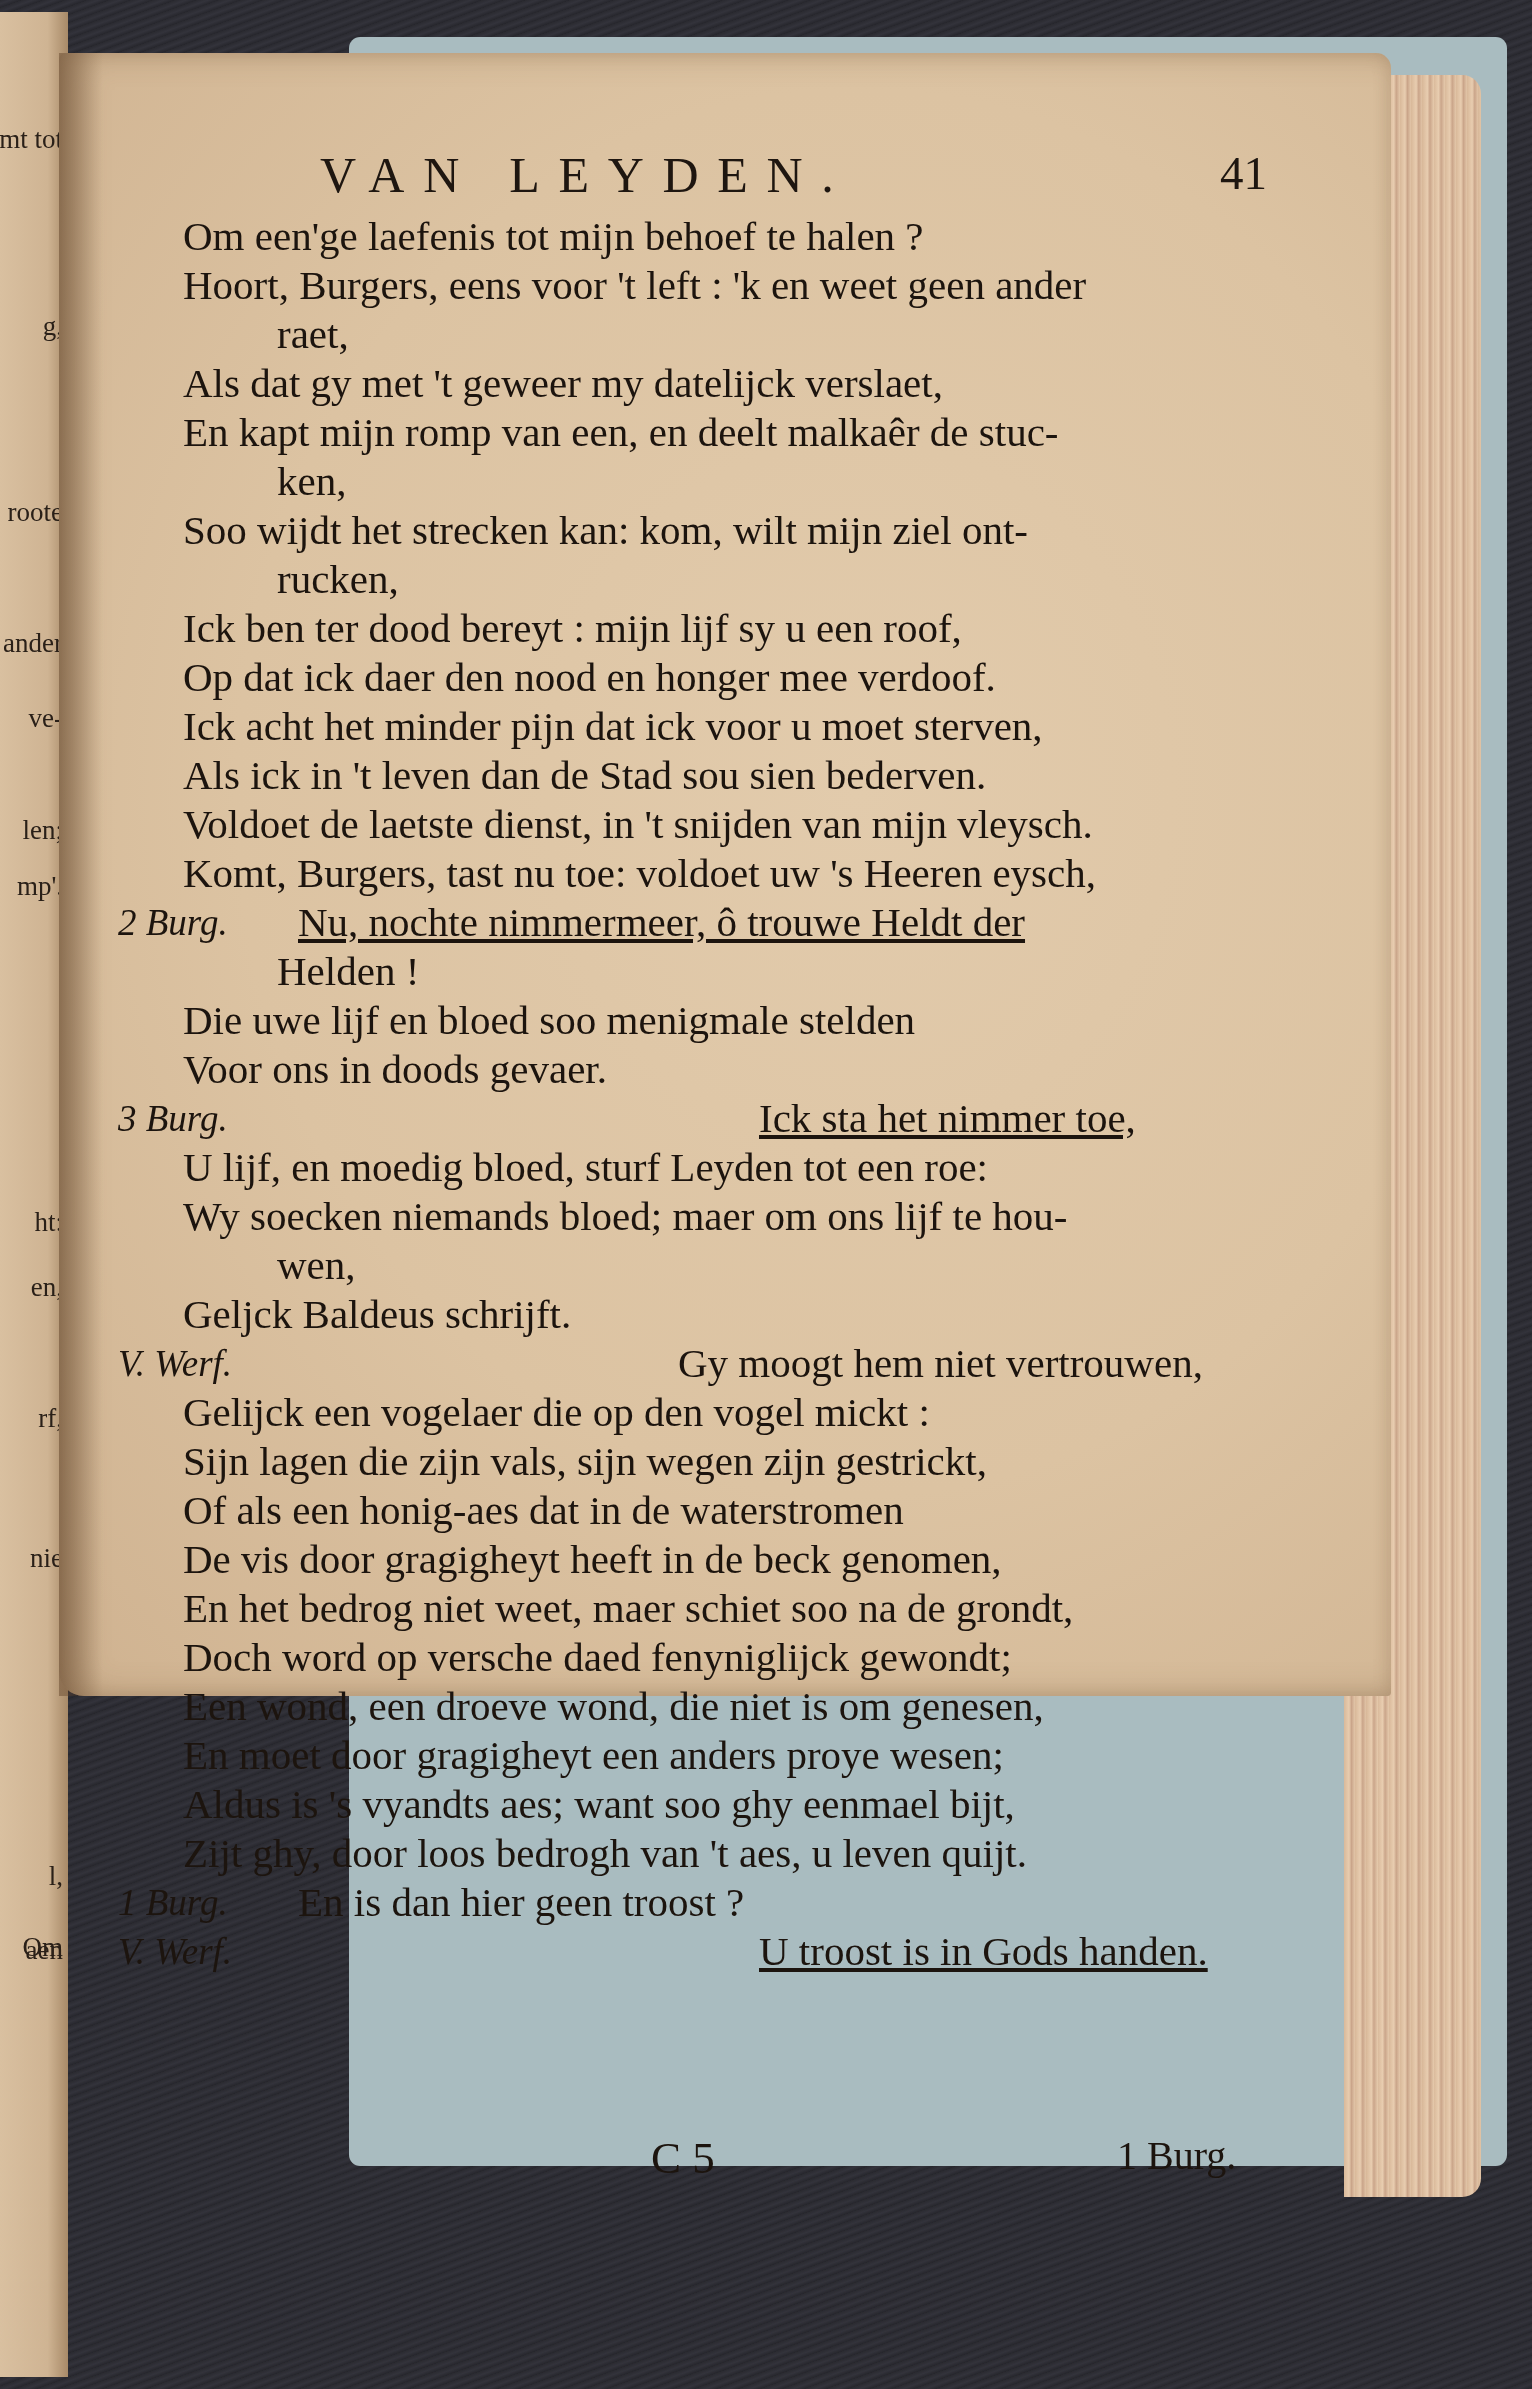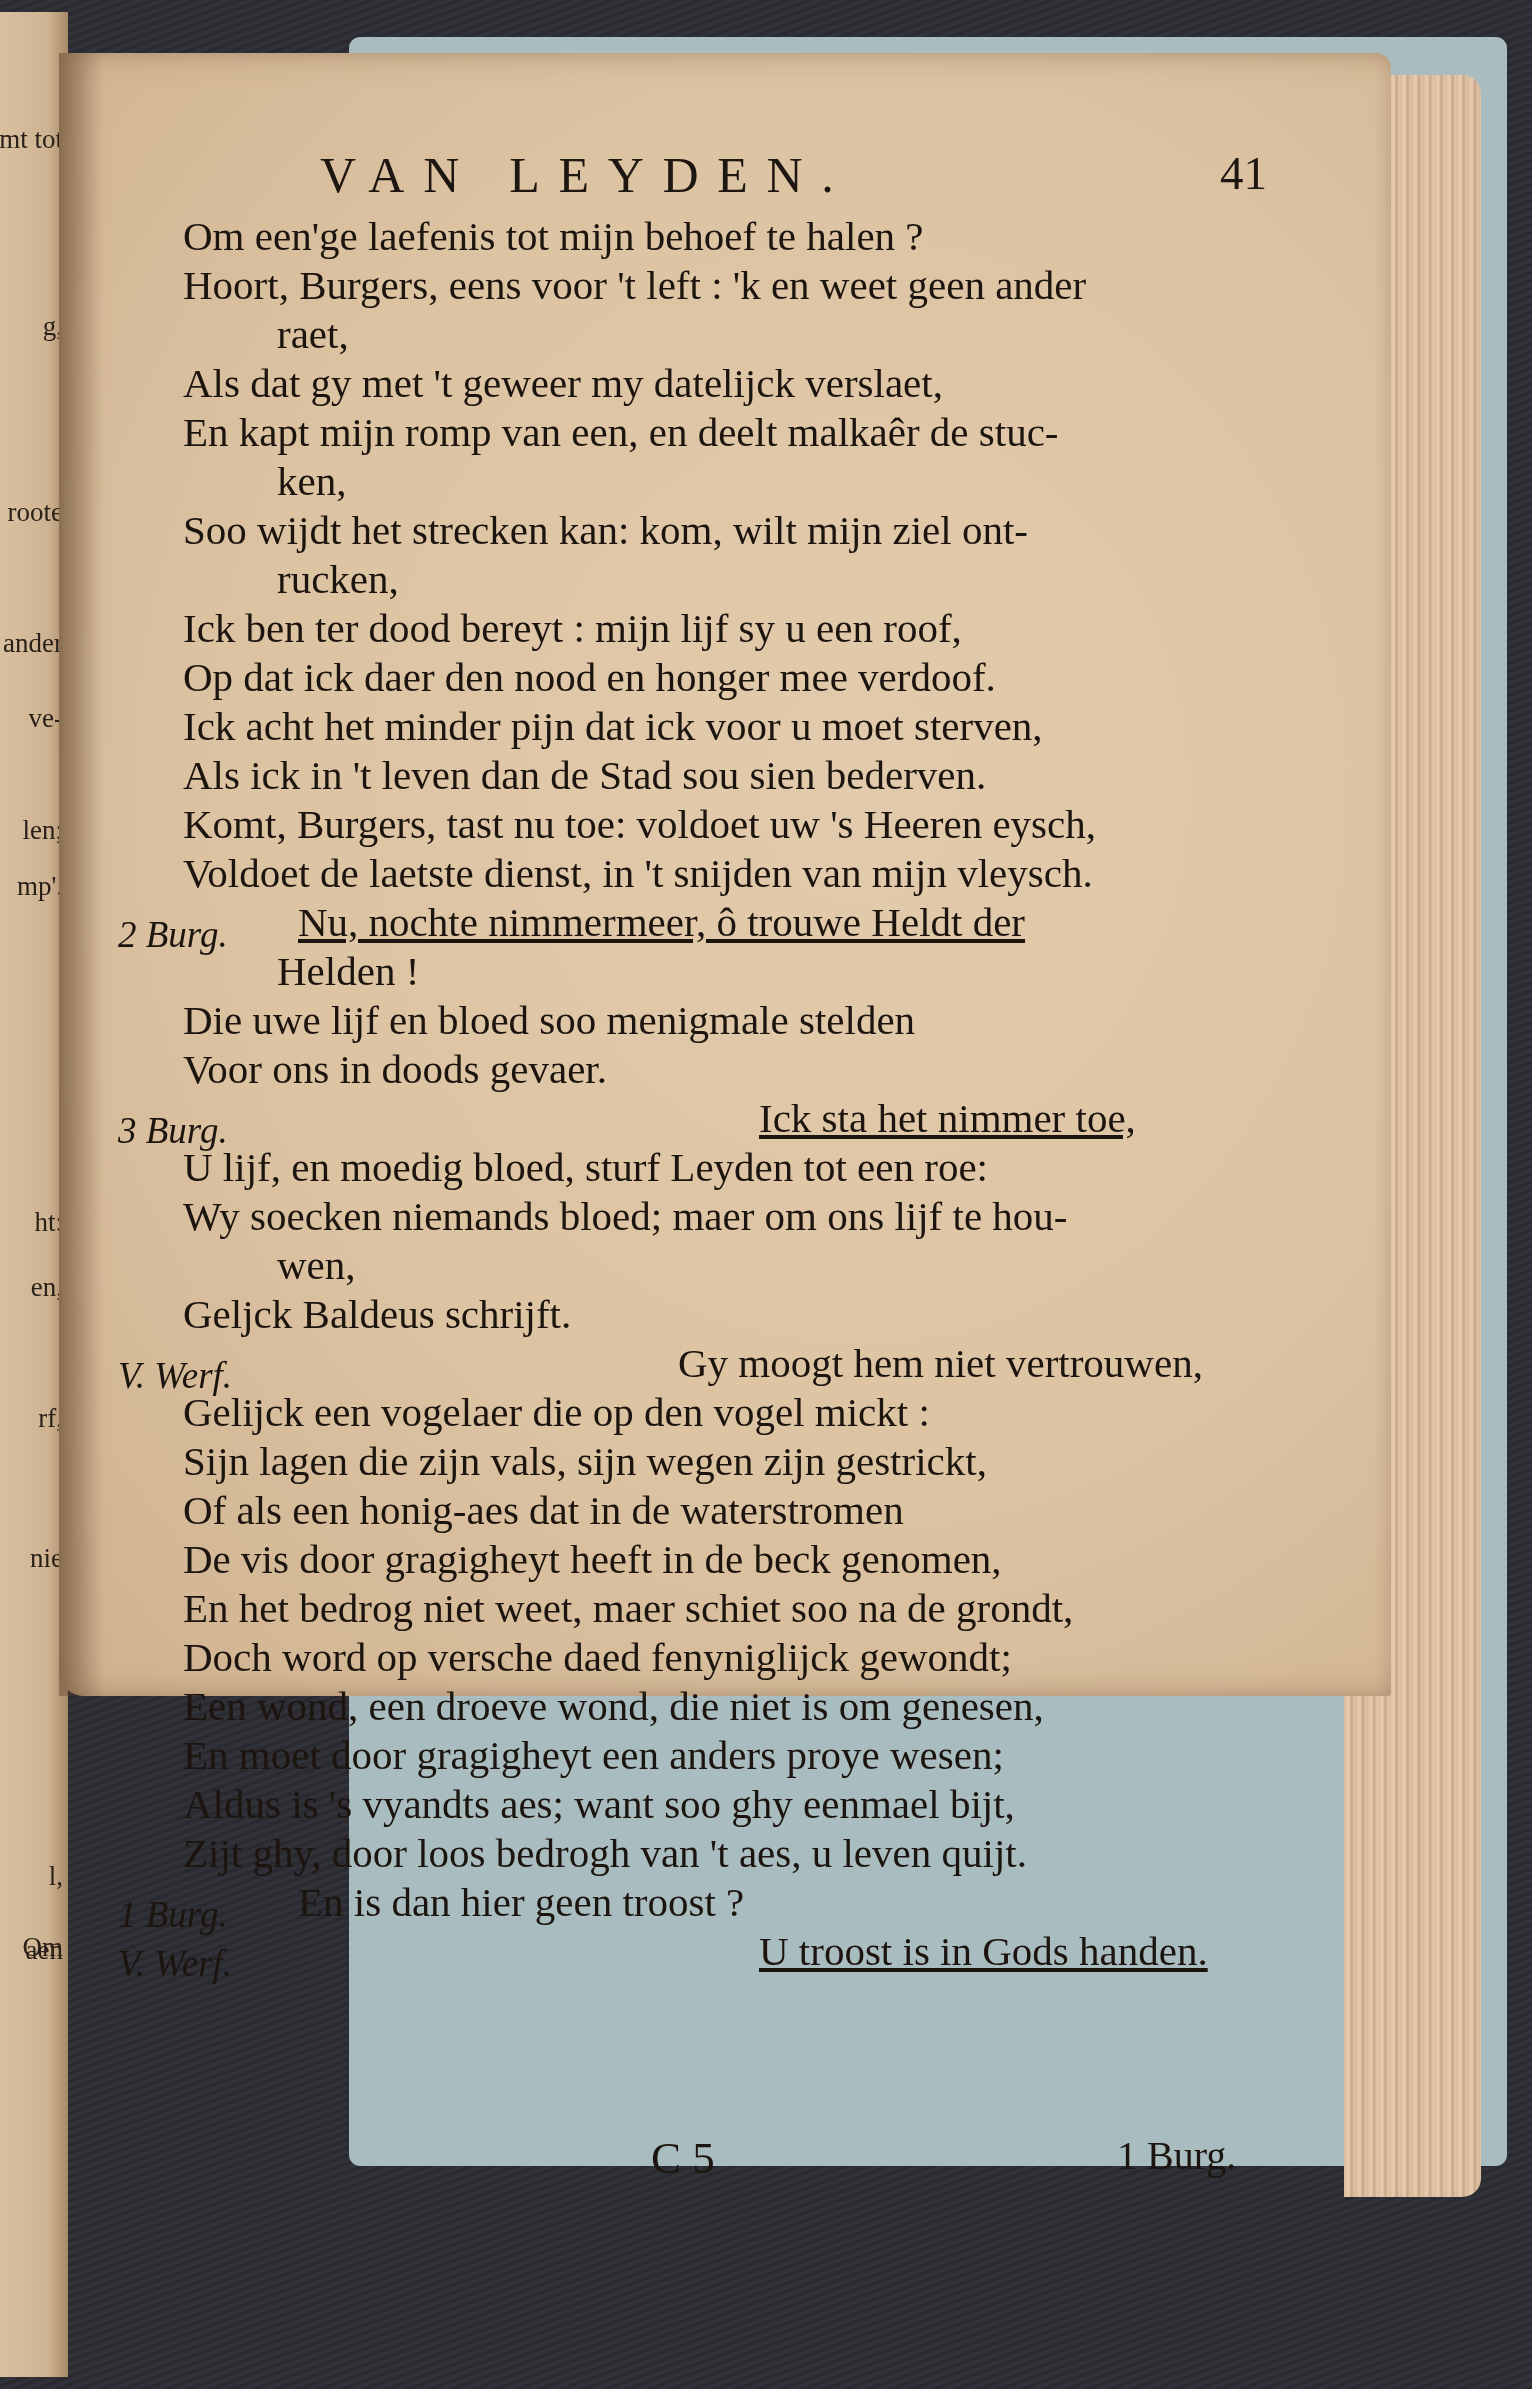--- a/index.html
+++ b/index.html
@@ -46,21 +46,21 @@
     font-family: "Liberation Serif", serif;
     margin-left: 22px;
   }
   .text-block {
     position: absolute; left: 59px; top: 159px; width: 1232px;
     color: #1c140e; font-size: 41px; line-height: 49px;
     font-family: "Liberation Serif", serif;
   }
   .line { position: relative; height: 49px; white-space: nowrap; }
   .line .speaker {
-    position: absolute; left: 0; font-style: italic; font-size: 37px; margin-top: 12px;
+    position: absolute; left: 0; font-style: italic; font-size: 37px;
   }
   .line .txt { position: absolute; left: 65px; }
   .line.cont .txt { left: 159px; }
   .line.indent-mid .txt { left: 560px; }
   .line.indent-far .txt { left: 641px; text-decoration: underline; }
   .footer {
     position: absolute; top: 2079px; left: 0; width: 100%;
     color: #1c140e; font-family: "Liberation Serif", serif;
   }
   .sig { position: absolute; left: 592px; font-size: 45px; }
@@ -125,24 +125,24 @@
       <div class="line">
         <span class="txt">Op dat ick daer den nood en honger mee verdoof.</span>
       </div>
       <div class="line">
         <span class="txt">Ick acht het minder pijn dat ick voor u moet sterven,</span>
       </div>
       <div class="line">
         <span class="txt">Als ick in 't leven dan de Stad sou sien bederven.</span>
       </div>
       <div class="line">
+        <span class="txt">Voldoet de laetste dienst, in 't snijden van mijn vleysch.</span>
+      </div>
+      <div class="line">
         <span class="txt">Komt, Burgers, tast nu toe: voldoet uw 's Heeren eysch,</span>
-      </div>
-      <div class="line">
-        <span class="txt">Voldoet de laetste dienst, in 't snijden van mijn vleysch.</span>
       </div>
       <div class="line">
         <span class="speaker">2 Burg.</span>
         <span class="txt" style="left: 180px; text-decoration: underline;">Nu, nochte nimmermeer, ô trouwe Heldt der</span>
       </div>
       <div class="line cont">
         <span class="txt">Helden !</span>
       </div>
       <div class="line">
         <span class="txt">Die uwe lijf en bloed soo menigmale stelden</span>

